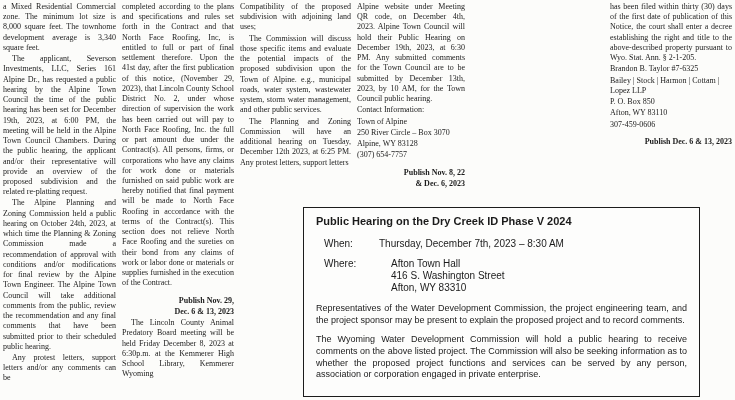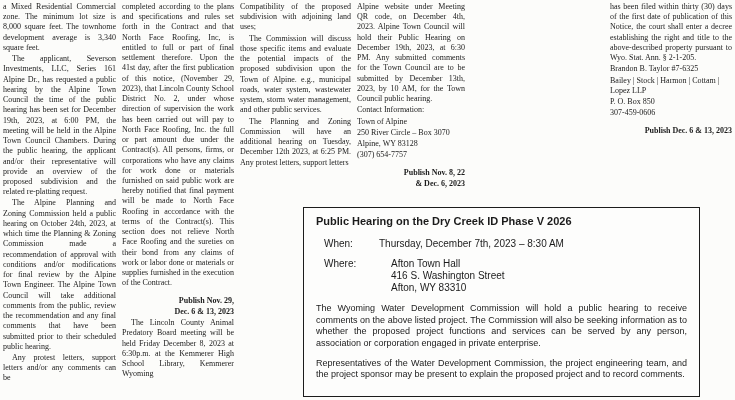--- a/index.html
+++ b/index.html
@@ -93,38 +93,39 @@
     <p class="plain">(307) 654-7757</p>
     <p class="publish pub-gap">Publish Nov. 8, 22</p>
     <p class="publish">&amp; Dec. 6, 2023</p>
   </div>
 
   <div class="ncol" id="col5">
     <p>has been filed within thirty (30) days of the first date of publication of this Notice, the court shall enter a decree establishing the right and title to the above-described property pursuant to Wyo. Stat. Ann. § 2-1-205.</p>
     <p class="plain">Brandon B. Taylor #7-6325</p>
     <p class="plain">Bailey | Stock | Harmon | Cottam | Lopez LLP</p>
     <p class="plain">P. O. Box 850</p>
+    <p class="plain">Afton, WY 83110</p>
     <p class="plain">307-459-0606</p>
     <p class="publish pub-gap">Publish Dec. 6 &amp; 13, 2023</p>
   </div>
 
   <div class="hearing-box">
-    <p class="hb-title">Public Hearing on the Dry Creek ID Phase V 2026</p>
+    <p class="hb-title">Public Hearing on the Dry Creek ID Phase V 2024</p>
 
     <div class="hb-row">
       <div class="hb-label">When:</div>
       <div class="hb-value">Thursday, December 7th, 2023 – 8:30 AM</div>
     </div>
 
     <div class="hb-row">
       <div class="hb-label">Where:</div>
       <div class="hb-value">
         <div>Afton Town Hall</div>
         <div>416 S. Washington Street</div>
         <div>Afton, WY 83310</div>
       </div>
     </div>
 
+    <p class="hb-body">Representatives of the Water Development Commission, the project engineering team, and the project sponsor may be present to explain the proposed project and to record comments.</p>
     <p class="hb-body">The Wyoming Water Development Commission will hold a public hearing to receive comments on the above listed project. The Commission will also be seeking information as to whether the proposed project functions and services can be served by any person, association or corporation engaged in private enterprise.</p>
-    <p class="hb-body">Representatives of the Water Development Commission, the project engineering team, and the project sponsor may be present to explain the proposed project and to record comments.</p>
   </div>
 
 </div>
 
 </body></html>

